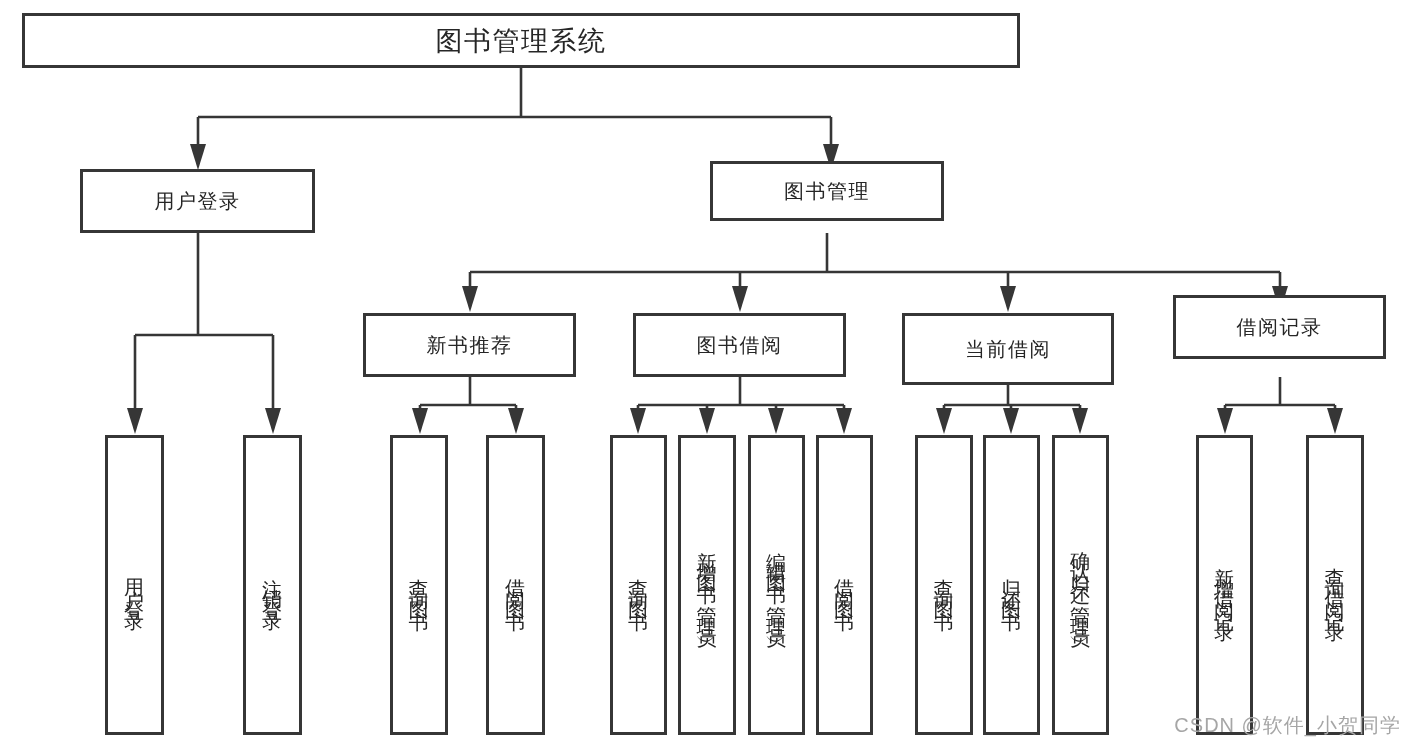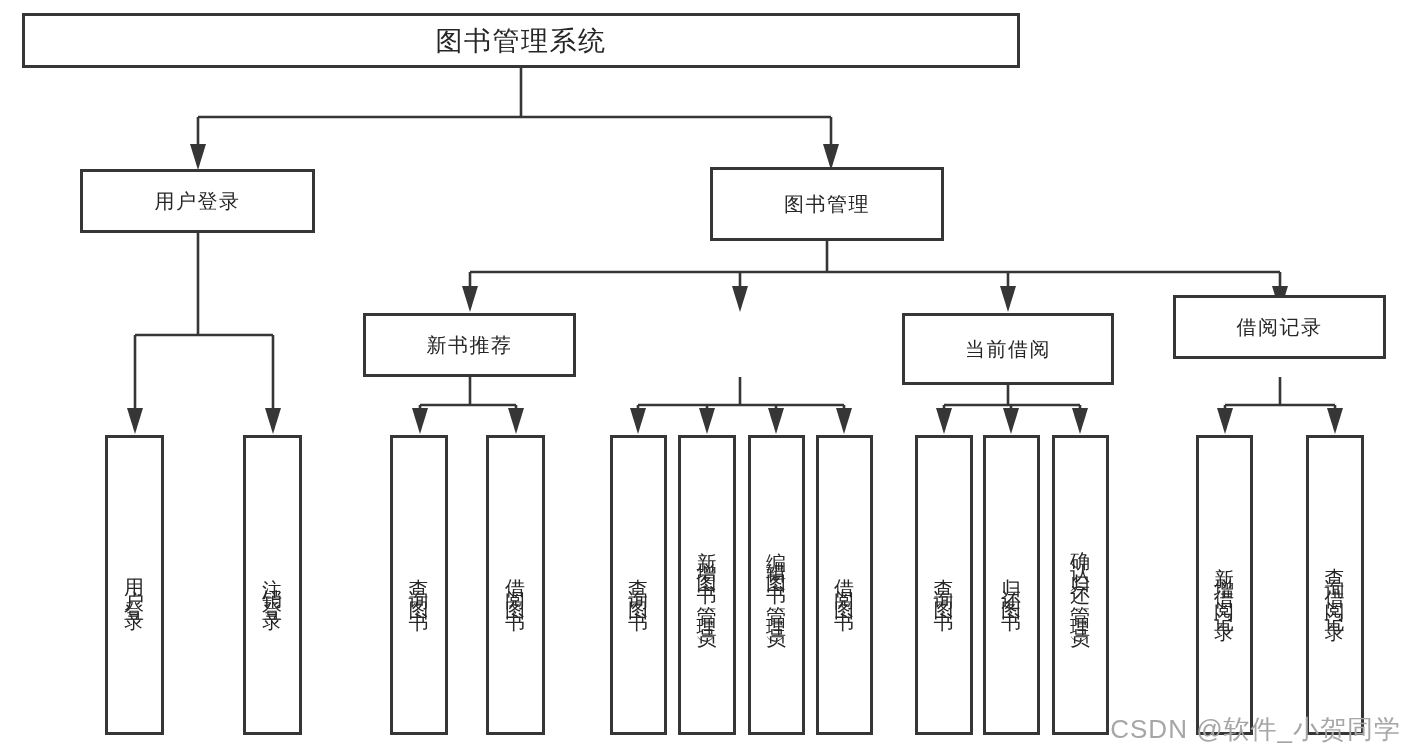--- a/index.html
+++ b/index.html
@@ -20,21 +20,21 @@
   .root-label { font-size:27px; }
   .v-label {
     writing-mode:vertical-rl; text-orientation:mixed;
     font-size:20px; line-height:1; letter-spacing:11px;
   }
   svg.wires { position:absolute; left:0; top:0; color:var(--line,#363636); }
   svg.wires path { stroke:currentColor; stroke-width:2.6; fill:none; }
   svg.wires polygon { fill:currentColor; stroke:none; }
   .watermark {
     position:absolute; top:712px; right:4px;
-    font-size:26px; color:var(--watermark,#a6a6a6);
+    font-size:20px; color:var(--watermark,#a6a6a6);
     letter-spacing:1px; white-space:nowrap;
   }
 </style>
 </head>
 <body>
 
 <div class="canvas">
 
   <svg class="wires" width="1405" height="747" viewBox="0 0 1405 747">
     <g>
@@ -105,26 +105,29 @@
     </g>
   </svg>
 
   <div class="node" style="left:22px;top:13px;width:998px;height:55px">
     <span class="h-label root-label">图书管理系统</span>
   </div>
 
   <div class="node" style="left:80px;top:169px;width:235px;height:64px">
     <span class="h-label">用户登录</span>
   </div>
-  <div class="node" style="left:710px;top:167px;width:234px;height:74px">
+  <div class="node" style="left:710px;top:161px;width:234px;height:60px">
     <span class="h-label">图书管理</span>
   </div>
 
   <div class="node" style="left:363px;top:313px;width:213px;height:64px">
     <span class="h-label">新书推荐</span>
+  </div>
+  <div class="node" style="left:633px;top:313px;width:213px;height:64px">
+    <span class="h-label">图书借阅</span>
   </div>
   <div class="node" style="left:902px;top:313px;width:212px;height:72px">
     <span class="h-label">当前借阅</span>
   </div>
   <div class="node" style="left:1173px;top:295px;width:213px;height:64px">
     <span class="h-label">借阅记录</span>
   </div>
 
   <div class="node" style="left:105px;top:435px;width:59px;height:300px">
     <span class="v-label">用户登录</span>

